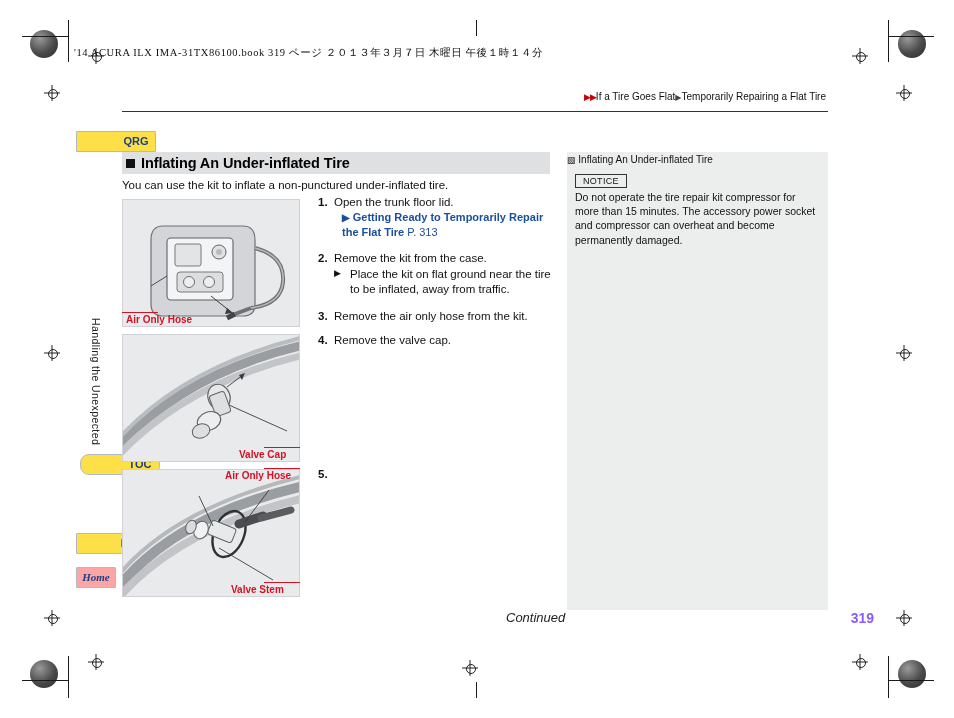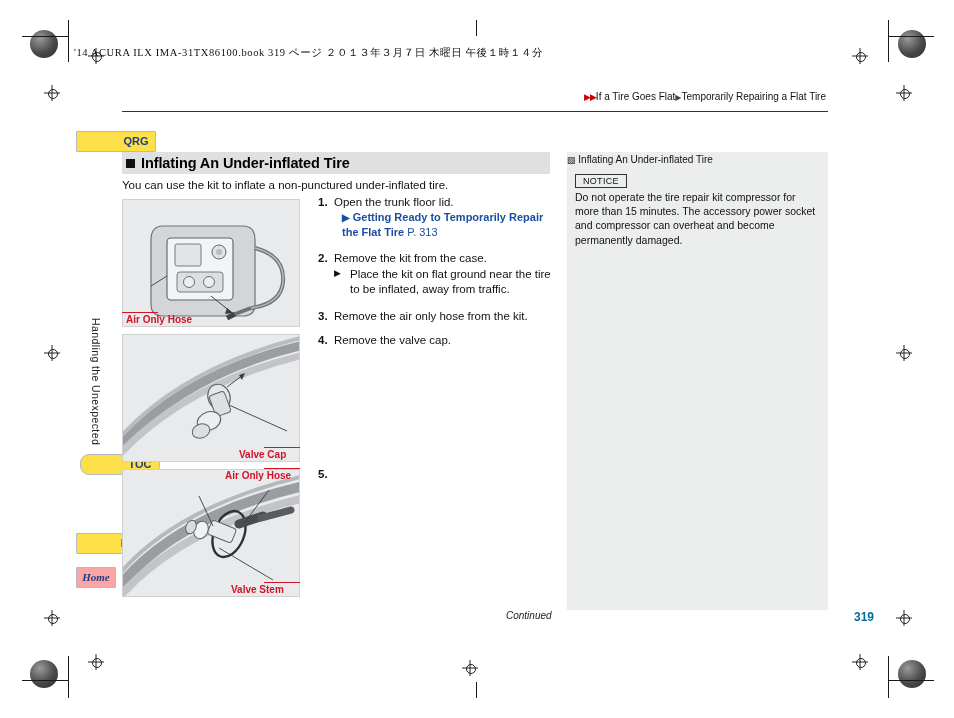--- a/index.html
+++ b/index.html
@@ -219,31 +219,31 @@
     font-size: 11.5px;
     color: #111;
     line-height: 1.4;
   }
   .step5 .step-body { margin-left: 16px; }
 
   .continued {
     position: absolute;
     left: 506px;
     top: 610px;
-    font-size: 10px;
+    font-size: 13px;
     font-style: italic;
     color: #222;
   }
   .page-num {
     position: absolute;
     right: 80px;
     top: 610px;
-    font-size: 12px;
-    font-weight: bold;
-    color: #0369a1;
+    font-size: 14px;
+    font-weight: bold;
+    color: #8b5cf6;
   }
 
   
   .side-panel {
     position: absolute;
     left: 567px;
     top: 152px;
     width: 261px;
     height: 458px;
     background: #eceded;

